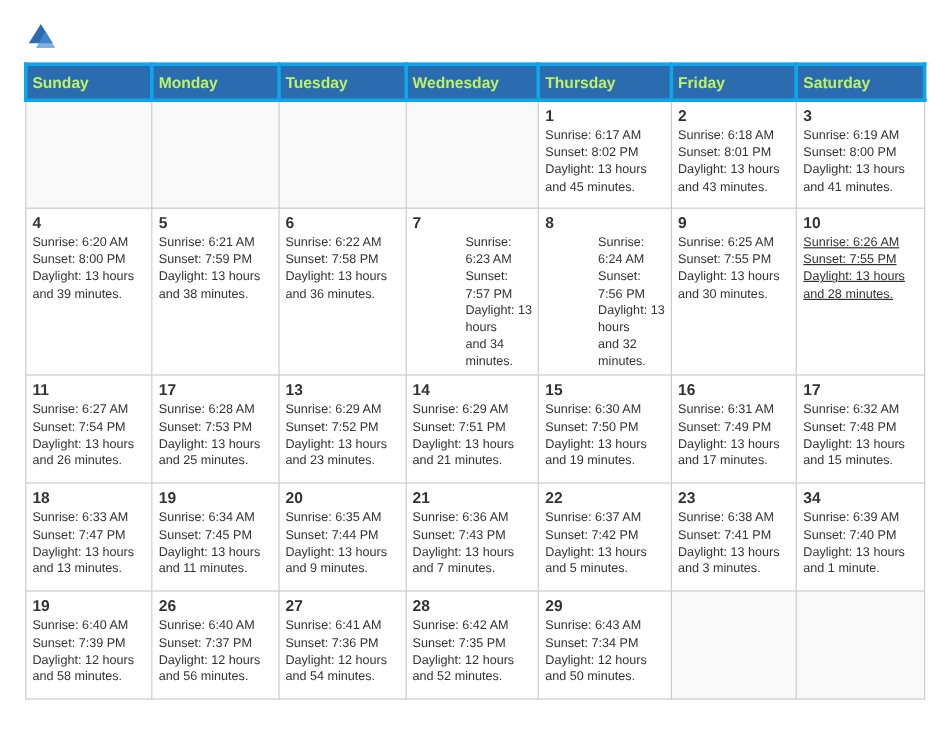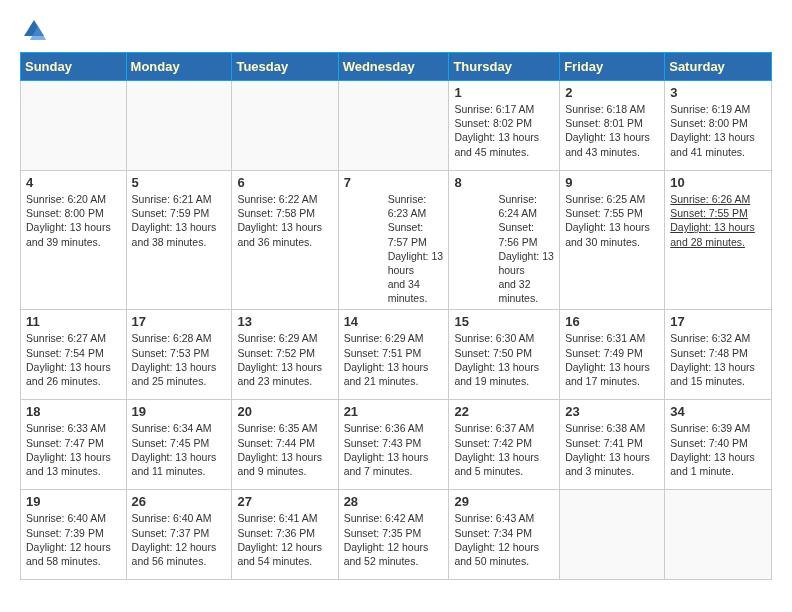--- a/index.html
+++ b/index.html
@@ -45,26 +45,26 @@
       font-size: 15px;
       color: #333;
     }
     table {
       width: 100%;
       border-collapse: collapse;
       font-size: 11px;
     }
     thead tr th {
       background-color: #2b6cb0;
-      color: #fef9c3;
+      color: #bef264;
       padding: 6px 4px;
       text-align: left;
       font-size: 13px;
       font-weight: bold;
-      border: 1px solid #0ea5e9;
+      border: 3px solid #0ea5e9;
     }
     tbody tr td {
       border: 1px solid #ccc;
       vertical-align: top;
       padding: 4px 5px;
       width: 113px;
       min-height: 80px;
       height: 90px;
     }
     tbody tr td.empty {

